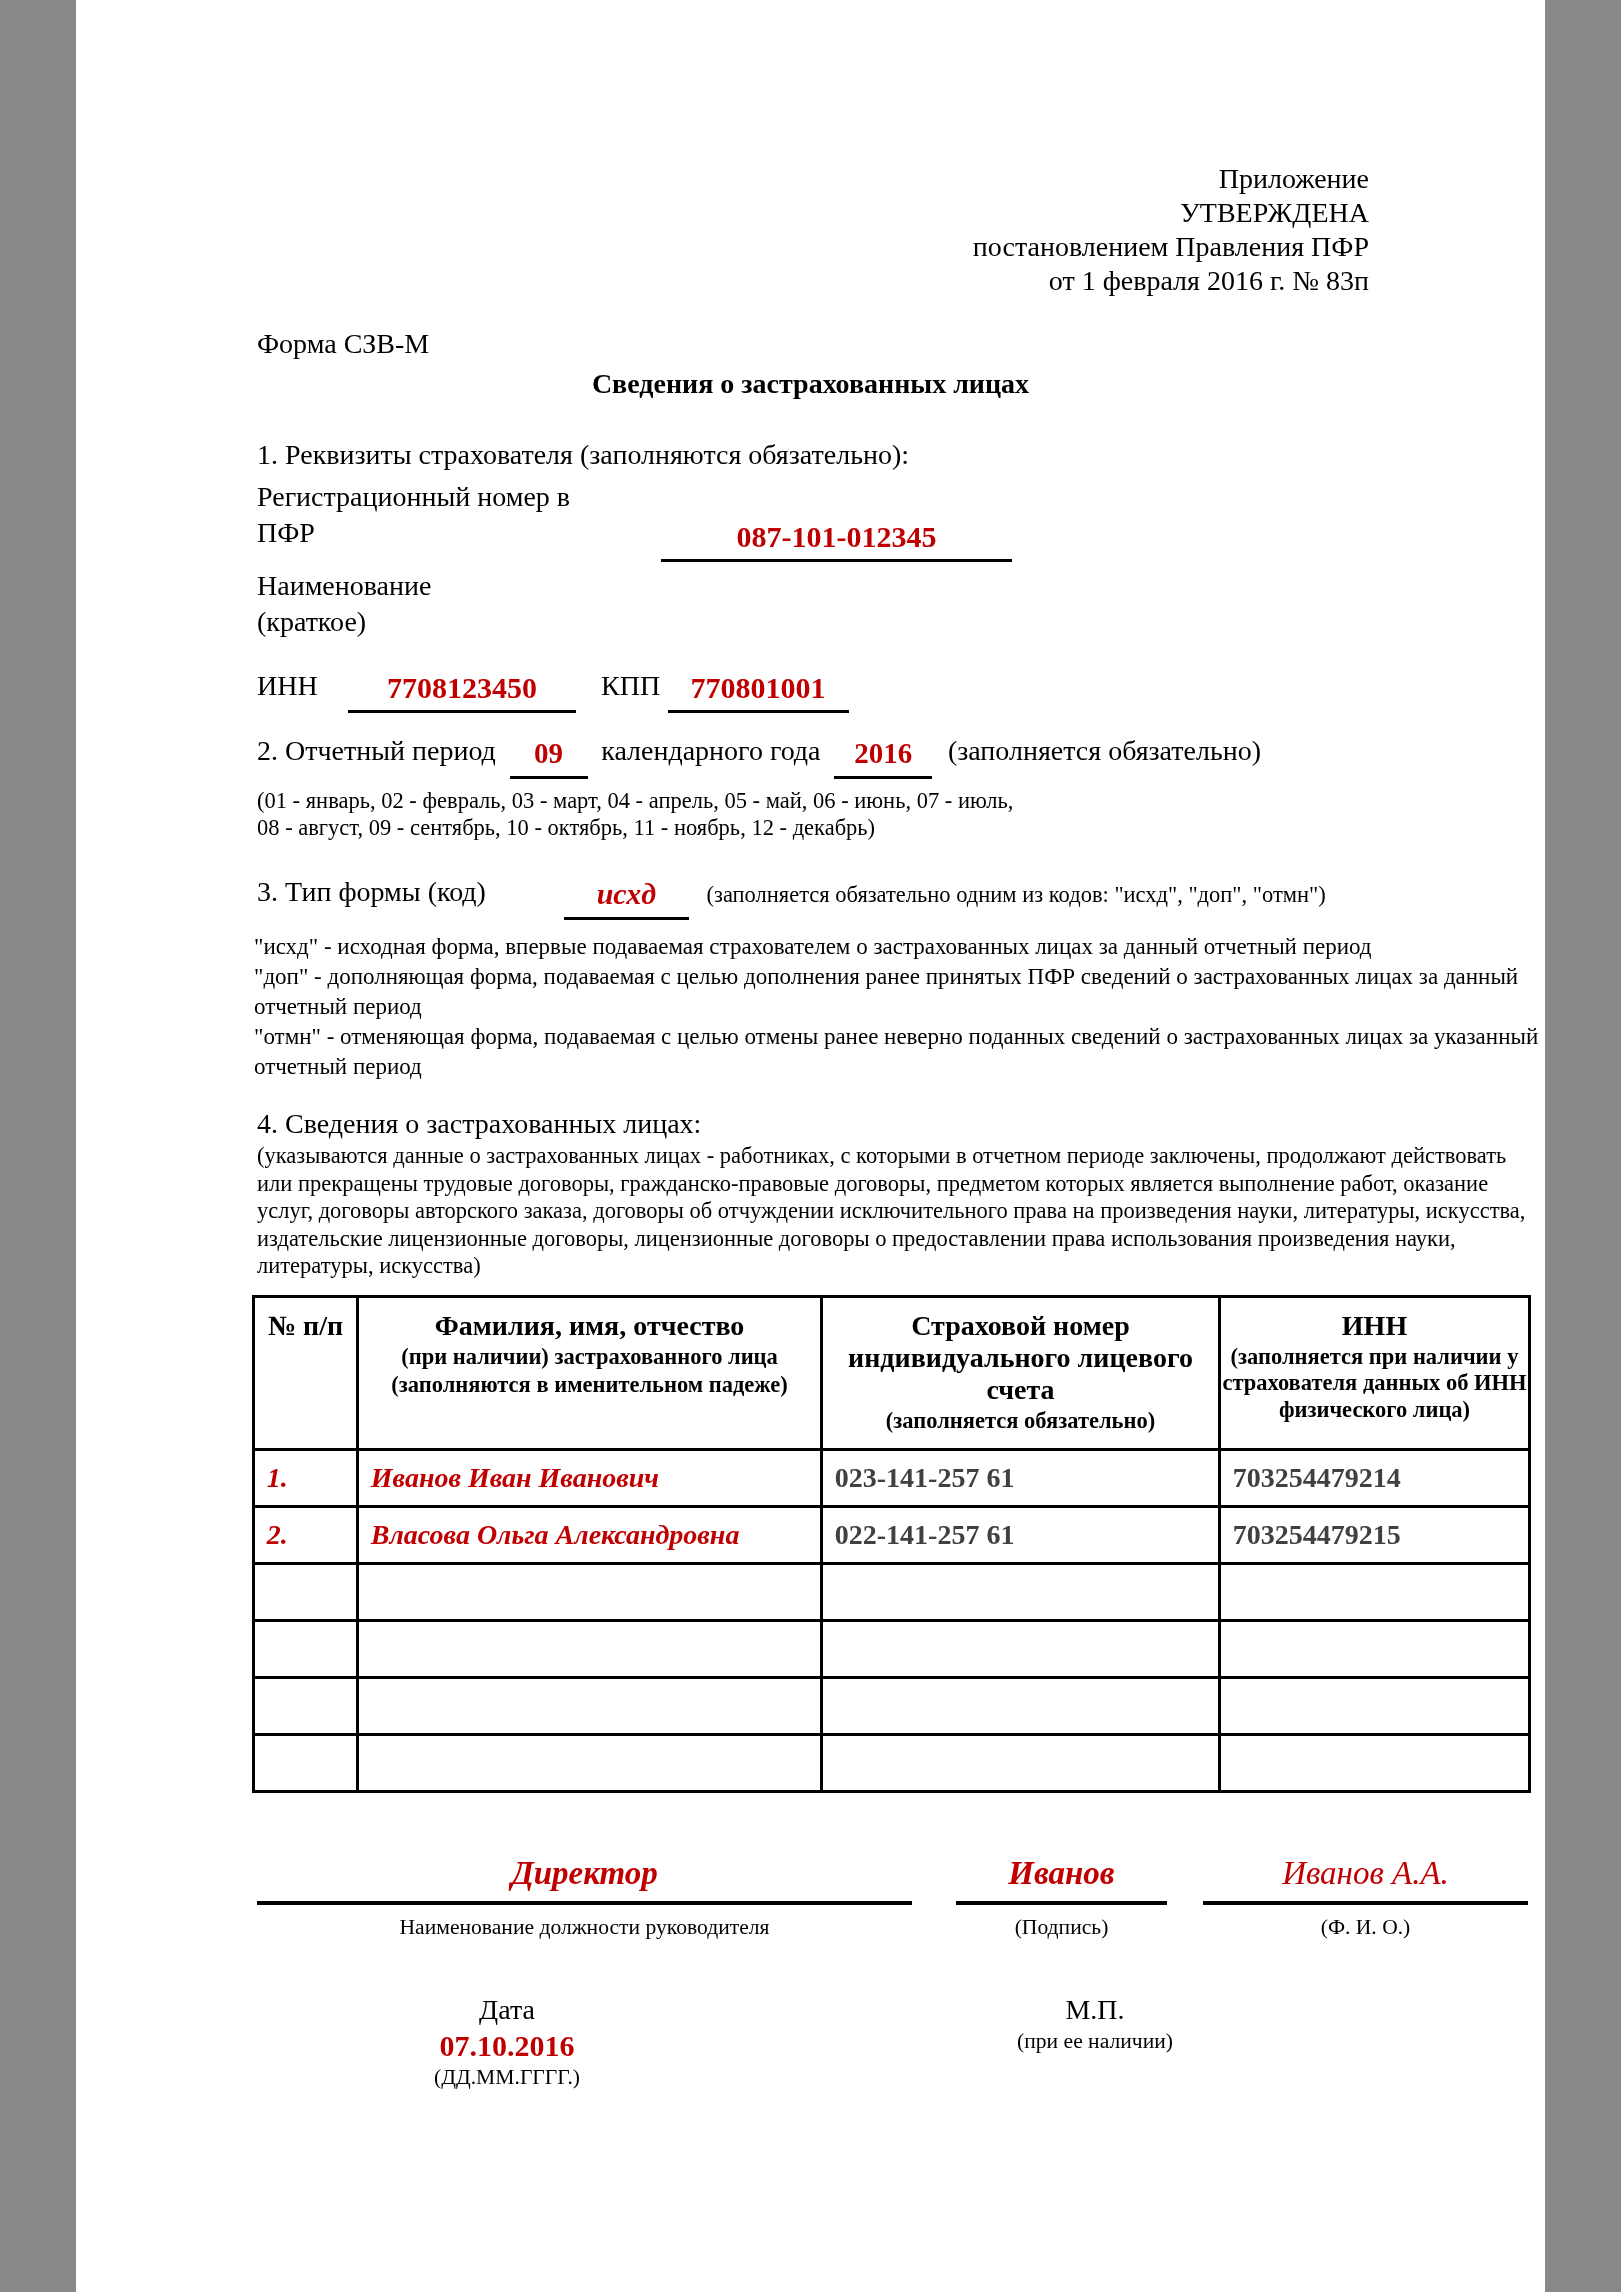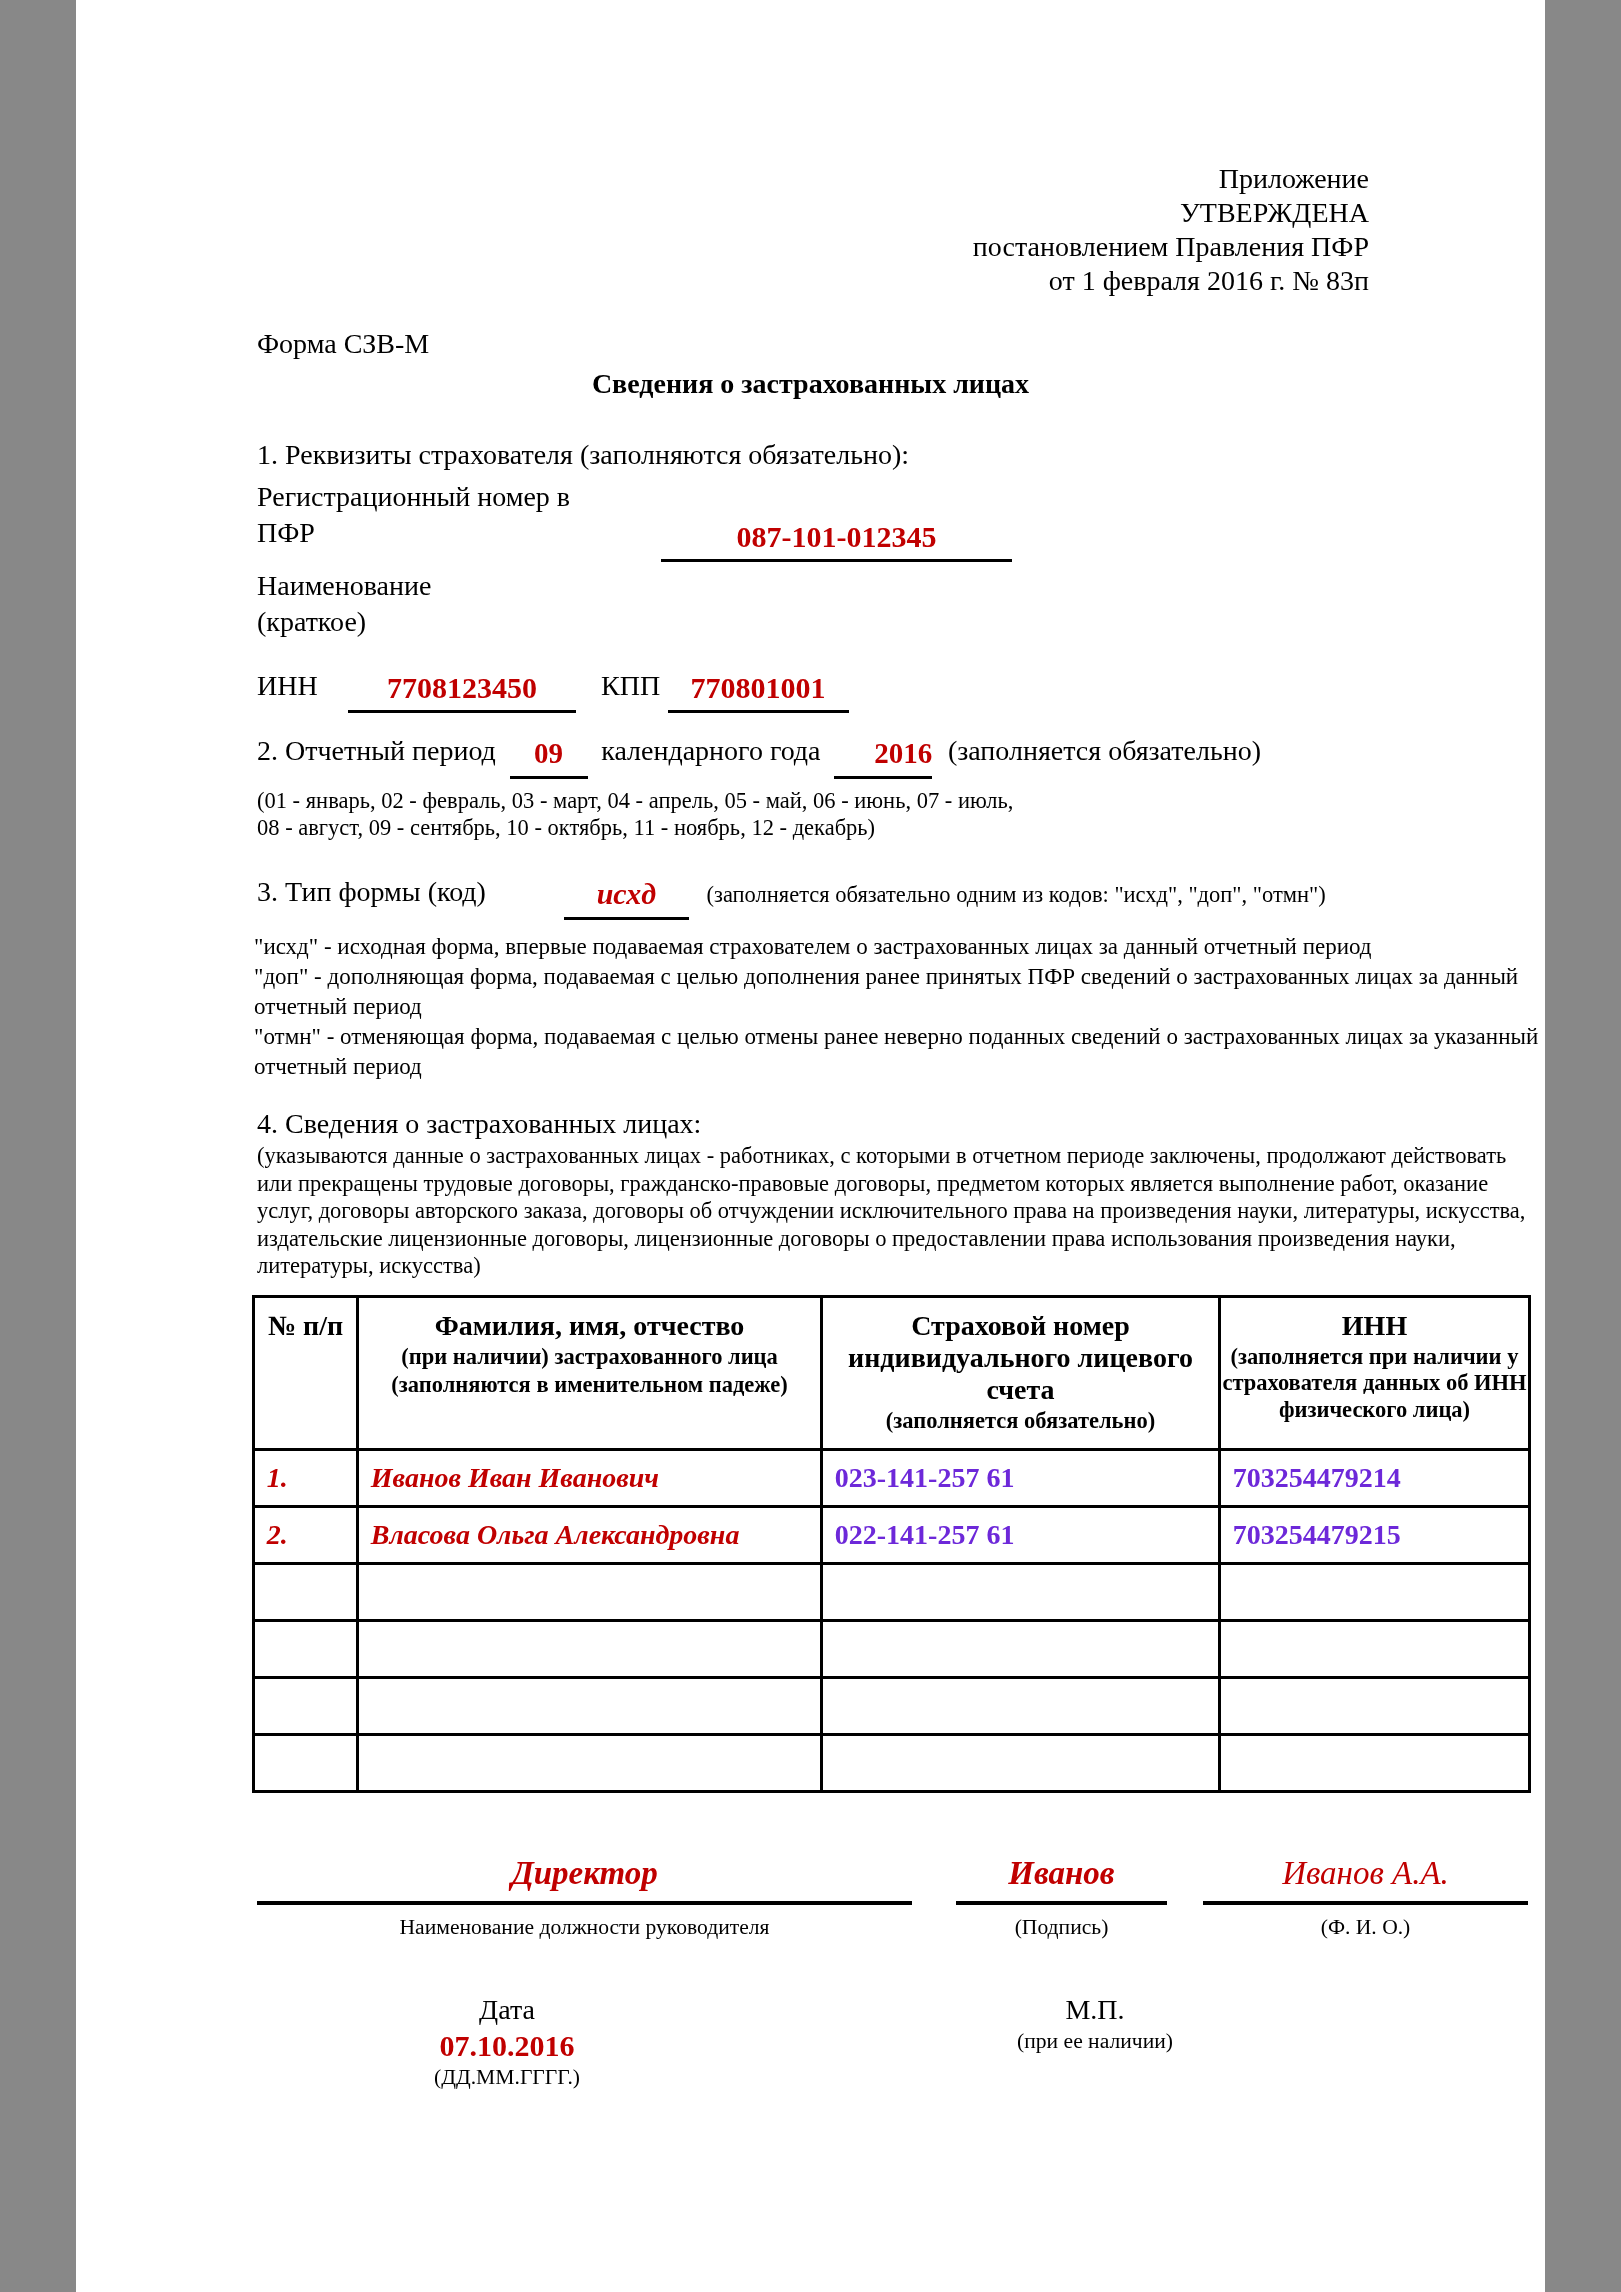--- a/index.html
+++ b/index.html
@@ -33,42 +33,42 @@
   .ik-row { margin:17.6px 0 0 181px; display:flex; align-items:flex-end; }
   .ik-lab { margin-bottom:11.8px; }
   .inn-lab { width:91px; }
   .inn-val { width:228px; font-size:30px; }
   .kpp-lab { margin-left:17.6px; width:74px; text-align:center; }
   .kpp-val { width:181px; font-size:30px; }
 
   .s2-row { margin:21.6px 0 0 181px; display:flex; align-items:flex-end; }
   .s2-txt { margin-bottom:11.8px; }
   .s2-month { width:78px; margin-left:13.7px; font-size:29px; }
-  .s2-year  { width:98px; margin-left:13.7px; font-size:29px;text-align:right; }
+  .s2-year  { width:98px; margin-left:13.7px; font-size:29px; }
   .s2-mid { margin-left:13.7px; }
   .s2-suffix { margin-left:15.7px; }
   .s2-note { margin:7.8px 0 0 181px; font-size:22.5px; line-height:27.4px; }
 
   .s3-row { margin:35px 0 0 181px; display:flex; align-items:flex-end; }
   .s3-txt { margin-bottom:11.8px; }
   .s3-val { width:125px; margin-left:78px; font-size:30px; }
   .s3-hint { margin-left:17.6px; margin-bottom:12.7px; font-size:22.5px; }
   .s3-desc { margin:11.8px 0 0 178px; font-size:23px; line-height:30px; }
 
   .s4-heading { margin:25.5px 0 0 181px; }
   .s4-note { margin:2.9px 0 0 181px; font-size:22.5px; line-height:27.4px; }
 
   .emp-table { margin:15.7px 0 0 176px; border-collapse:collapse; table-layout:fixed; }
   .emp-table th, .emp-table td { border:3.9px solid #000; }
   .emp-table th { vertical-align:top; padding-top:11.8px; font-weight:bold; font-size:28px; line-height:32px; height:137px; }
   .th-note { font-size:22.5px; font-weight:bold; line-height:26.5px; margin-top:2px; }
   .emp-table td { height:52px; padding-left:11.8px; font-size:28px; vertical-align:middle; text-align:left; }
   .cell-num { font-weight:bold; font-style:italic; color:#c00000; }
   .cell-fio { font-weight:bold; font-style:italic; color:#c00000; }
-  .cell-code { font-weight:bold; color:#6d28d9; }
+  .cell-code { font-weight:bold; color:#404040; }
 
   .sig-row { margin-top:61px; display:flex; align-items:flex-end; }
   .sig-col { text-align:center; }
   .sig-line { border-bottom:4.9px solid #000; padding-bottom:7.8px; font-size:33px; line-height:39px; }
   .sig-col1 { margin-left:181px; width:655px; }
   .sig-col2 { margin-left:44px;  width:211px; }
   .sig-col3 { margin-left:36px;  width:325px; }
   .sig-label { font-size:21.6px; margin-top:9.8px; }
 
   .footer-row { margin-top:54px; display:flex; }

